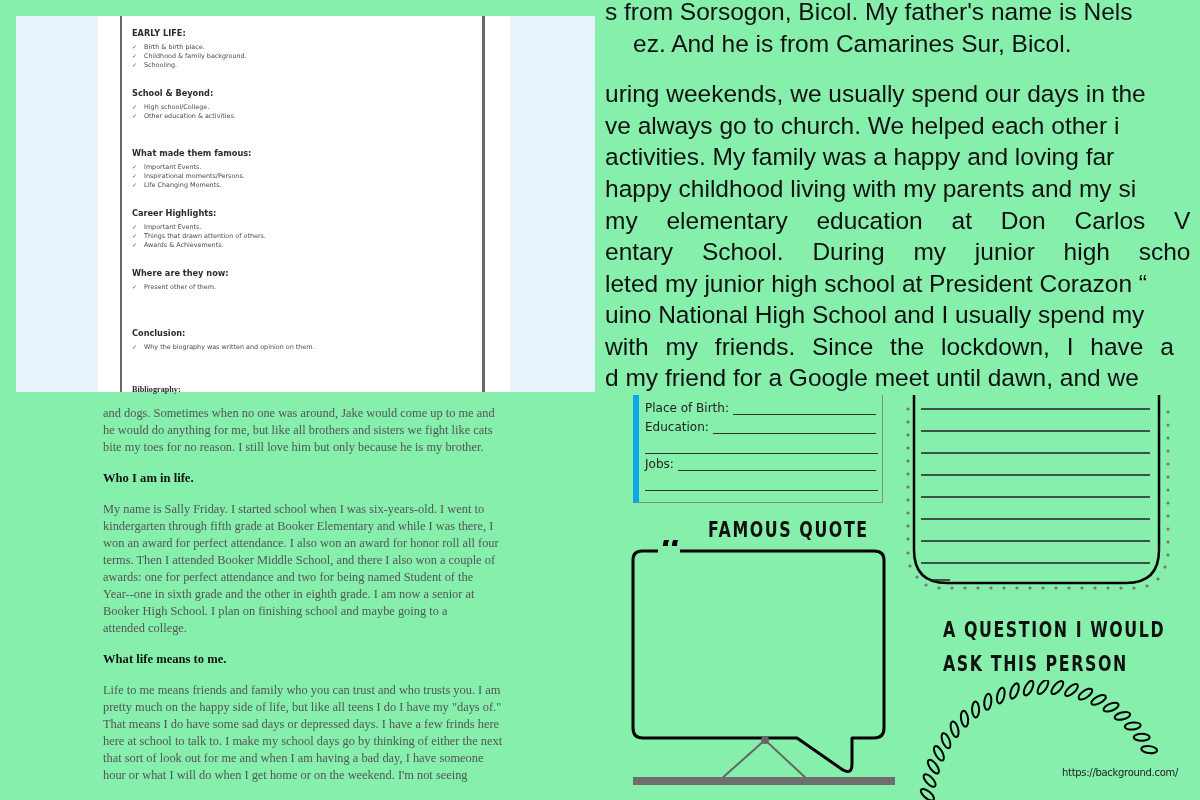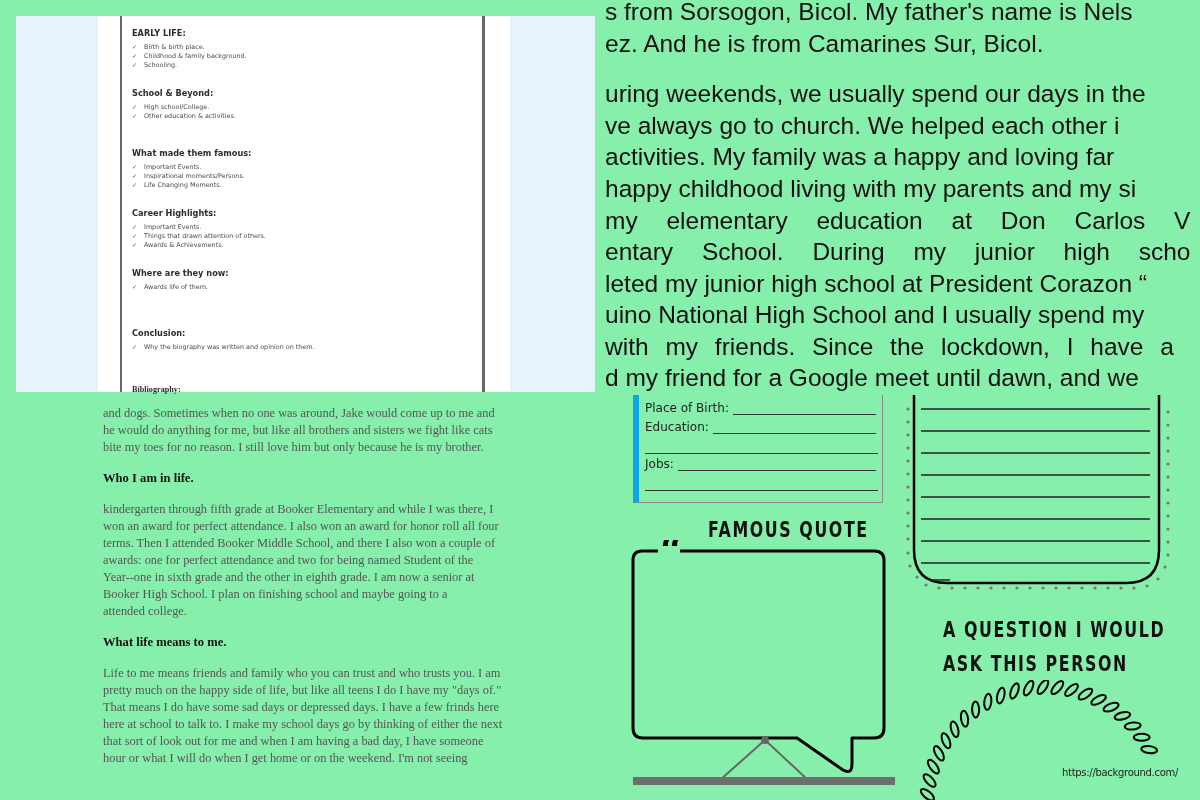--- a/index.html
+++ b/index.html
@@ -75,35 +75,35 @@
           <div class="outline-item"><span class="chk">✓</span><span>Life Changing Moments.</span></div>
         </div>
         <div class="outline-section" style="position: absolute; top: 180px;">
           <div class="outline-heading">Career Highlights:</div>
           <div class="outline-item"><span class="chk">✓</span><span>Important Events.</span></div>
           <div class="outline-item"><span class="chk">✓</span><span>Things that drawn attention of others.</span></div>
           <div class="outline-item"><span class="chk">✓</span><span>Awards &amp; Achievements.</span></div>
         </div>
         <div class="outline-section" style="position: absolute; top: 240px;">
           <div class="outline-heading">Where are they now:</div>
-          <div class="outline-item"><span class="chk">✓</span><span>Awards life of them.</span></div>
+          <div class="outline-item"><span class="chk">✓</span><span>Present other of them.</span></div>
         </div>
         <div class="outline-section" style="position: absolute; top: 300px;">
           <div class="outline-heading">Conclusion:</div>
           <div class="outline-item"><span class="chk">✓</span><span>Why the biography was written and opinion on them.</span></div>
         </div>
       </div>
     <div class="outline-cut">Bibliography:</div>
   </div>
 </div>
 
 <div class="quad" id="q-tr">
   <div class="essay-big" id="essay-big">
       <div class="line" style="top: -2px;">s from Sorsogon, Bicol. My father's name is Nels</div>
-      <div class="line" style="top: 30px;">ez. And he is from Camarines Sur, Bicol.</div>
+      <div class="line" style="top: 30px; margin-left: 28px;">ez. And he is from Camarines Sur, Bicol.</div>
       <div class="line" style="top: 80px;">uring weekends, we usually spend our days in the</div>
       <div class="line" style="top: 112px;">ve always go to church. We helped each other i</div>
       <div class="line" style="top: 143px;">activities. My family was a happy and loving far</div>
       <div class="line" style="top: 175px;">happy childhood living with my parents and my si</div>
       <div class="line" style="top: 207px; word-spacing: 22px;">my elementary education at Don Carlos V</div>
       <div class="line" style="top: 238px; word-spacing: 22px;">entary School. During my junior high scho</div>
       <div class="line" style="top: 270px;">leted my junior high school at President Corazon “</div>
       <div class="line" style="top: 301px;">uino National High School and I usually spend my</div>
       <div class="line" style="top: 333px; word-spacing: 10px;">with my friends. Since the lockdown, I have a</div>
       <div class="line" style="top: 364px;">d my friend for a Google meet until dawn, and we</div>
@@ -112,20 +112,21 @@
 
 <div class="quad" id="q-bl">
   <div class="essay-small">
     <p id="bl-para1">
         <span class="para-line">and dogs. Sometimes when no one was around, Jake would come up to me and</span>
         <span class="para-line">he would do anything for me, but like all brothers and sisters we fight like cats</span>
         <span class="para-line">bite my toes for no reason. I still love him but only because he is my brother.</span>
       </p>
     <h3>Who I am in life.</h3>
     <p id="bl-para2">
+        <span class="para-line">My name is Sally Friday. I started school when I was six-years-old. I went to</span>
         <span class="para-line">kindergarten through fifth grade at Booker Elementary and while I was there, I</span>
         <span class="para-line">won an award for perfect attendance. I also won an award for honor roll all four</span>
         <span class="para-line">terms. Then I attended Booker Middle School, and there I also won a couple of</span>
         <span class="para-line">awards: one for perfect attendance and two for being named Student of the</span>
         <span class="para-line">Year--one in sixth grade and the other in eighth grade. I am now a senior at</span>
         <span class="para-line">Booker High School. I plan on finishing school and maybe going to a</span>
         <span class="para-line">attended college.</span>
       </p>
     <h3>What life means to me.</h3>
     <p id="bl-para3">

